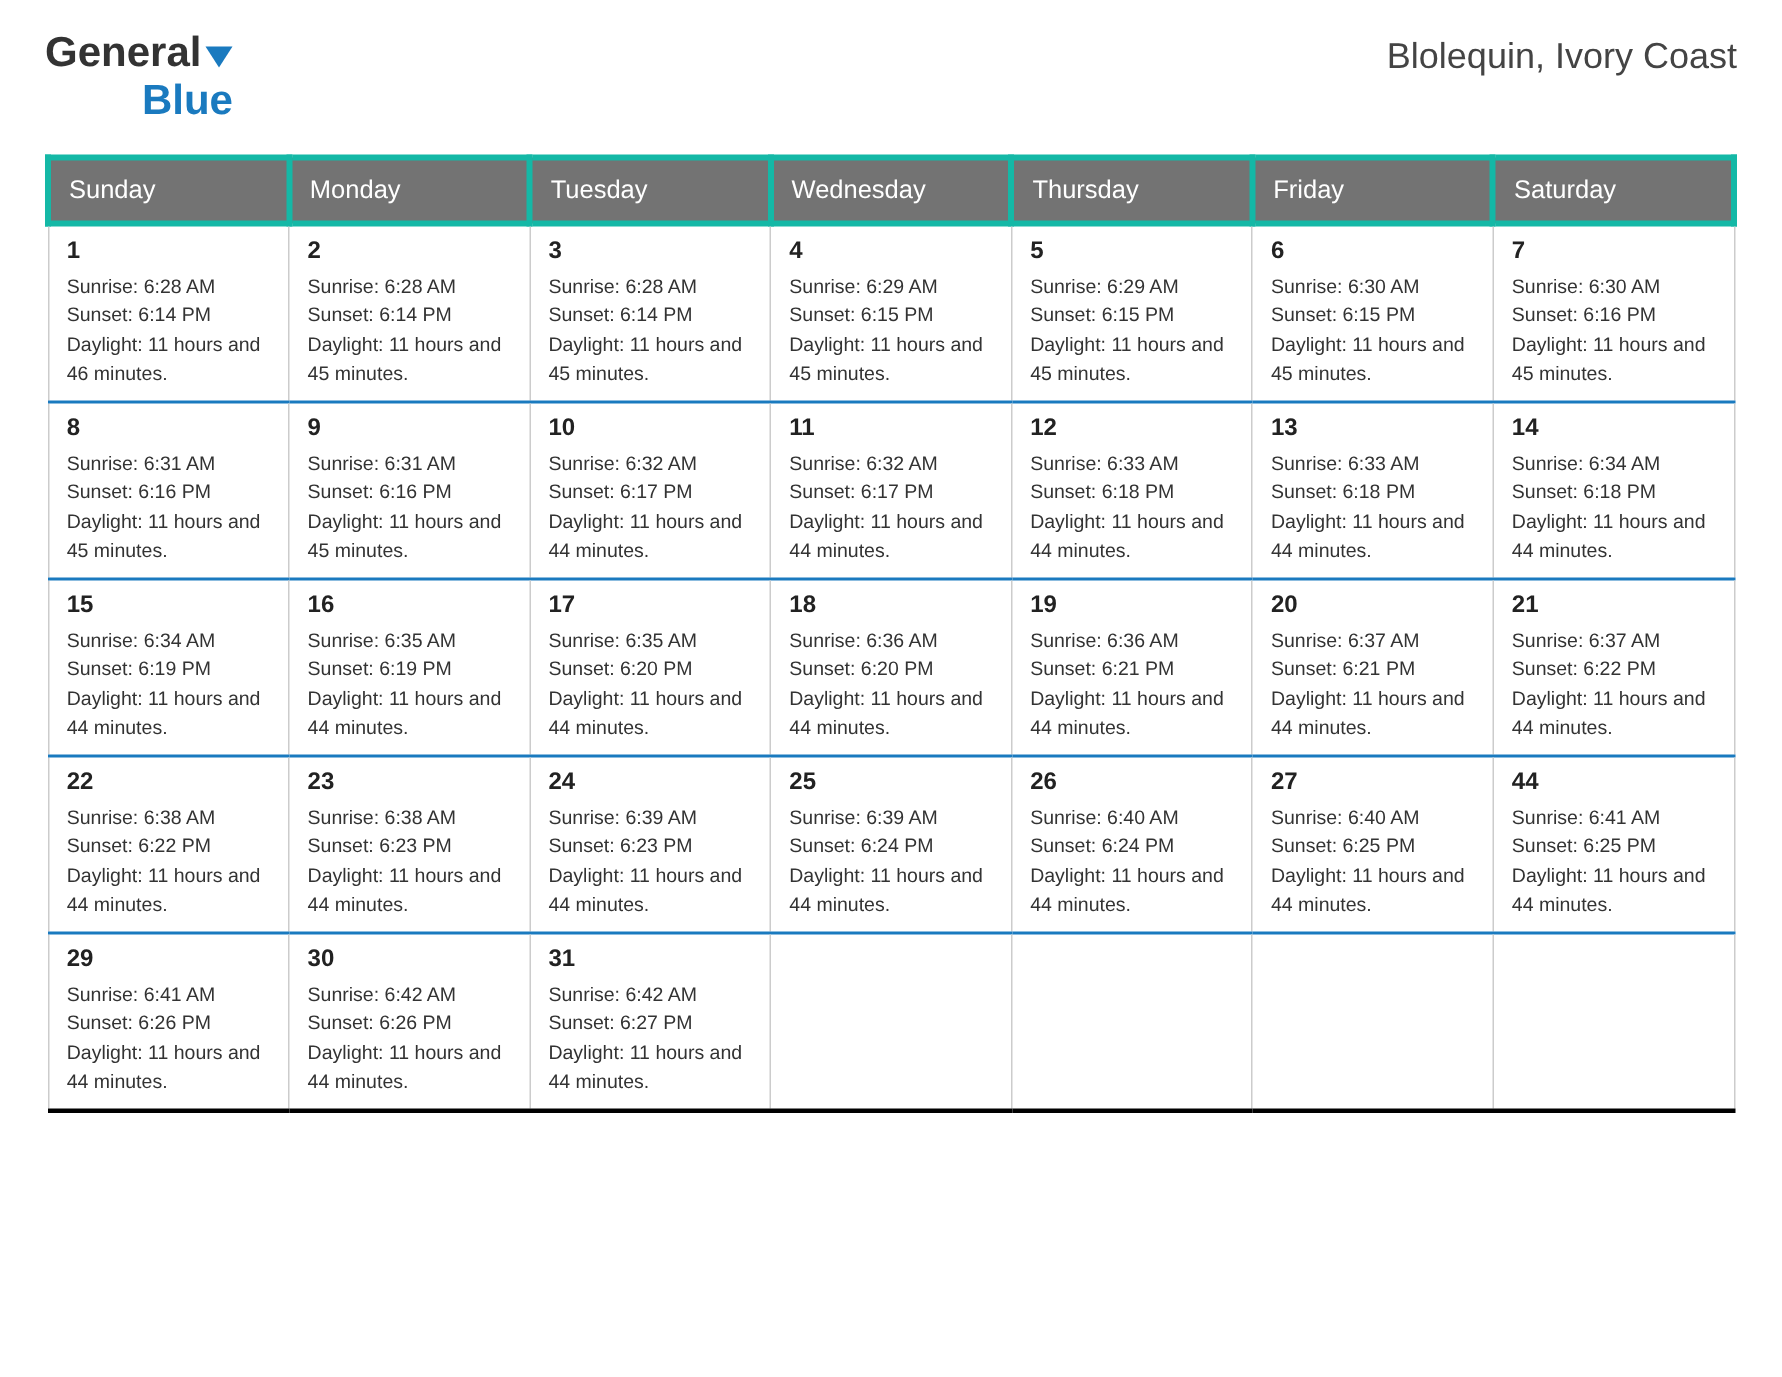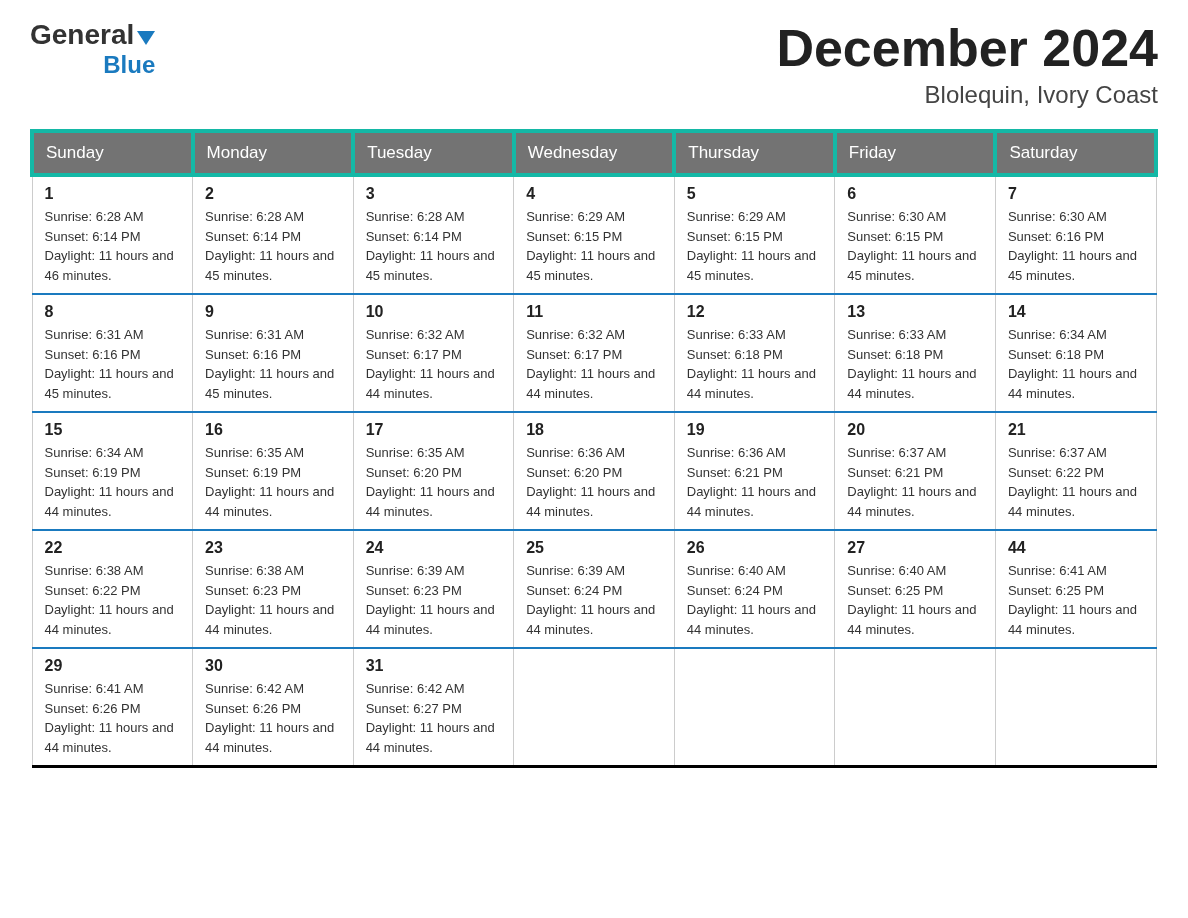--- a/index.html
+++ b/index.html
@@ -26,21 +26,21 @@
       font-weight: bold;
       color: #333;
       line-height: 1.1;
     }
     .logo-line {
       display: flex;
       align-items: center;
     }
     .logo-blue-line {
       color: #1a7abf;
-      font-size: 24px;
+      font-size: 28px;
       font-weight: bold;
     }
     .title-block {
       text-align: right;
     }
     .title-block h1 {
       font-size: 52px;
       font-weight: bold;
       color: #222;
       line-height: 1.1;
@@ -106,21 +106,20 @@
   <div class="logo">
     <div class="logo-line">
       <span class="logo-text">General</span>
       <span style="display:inline-block;width:0;height:0;border-left:9px solid transparent;border-right:9px solid transparent;border-top:14px solid #1a7abf;margin-left:3px;margin-top:6px;"></span>
     </div>
     <div>
       <span class="logo-blue-line">Blue</span>
     </div>
   </div>
   <div class="title-block">
-    <h1>December 2024</h1>
     <h2>Blolequin, Ivory Coast</h2>
   </div>
 </div>
 
 <table class="calendar">
   <thead>
     <tr>
     <th>Sunday</th>
         <th>Monday</th>
         <th>Tuesday</th>

